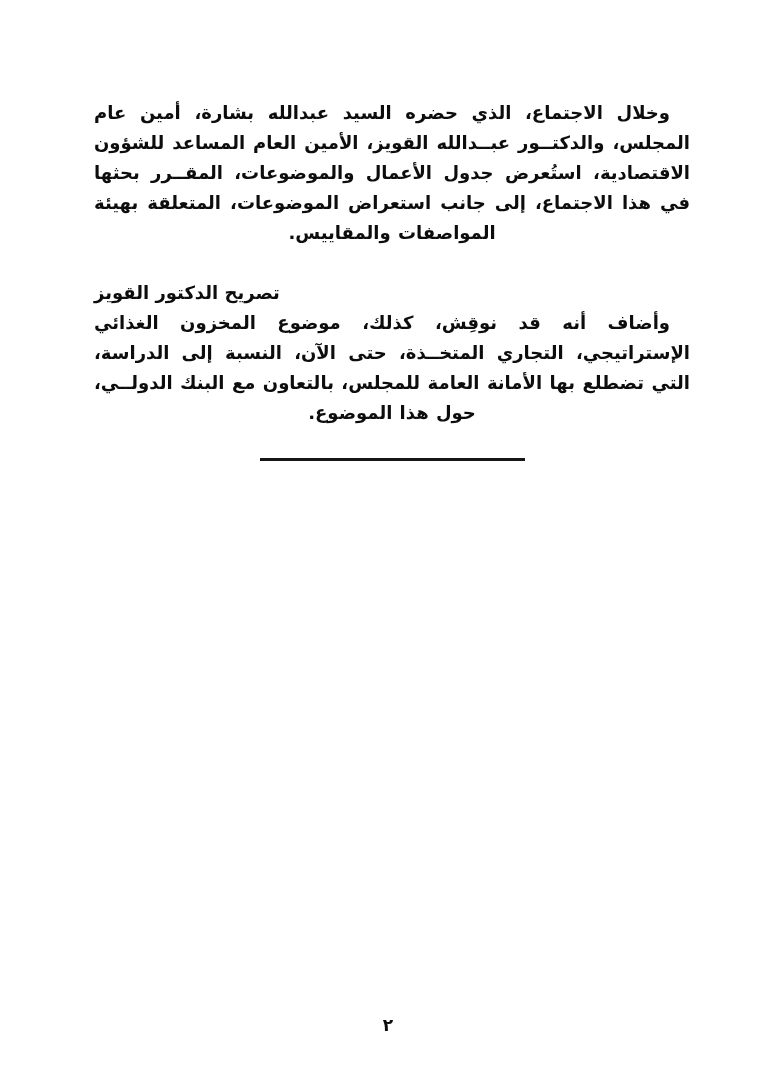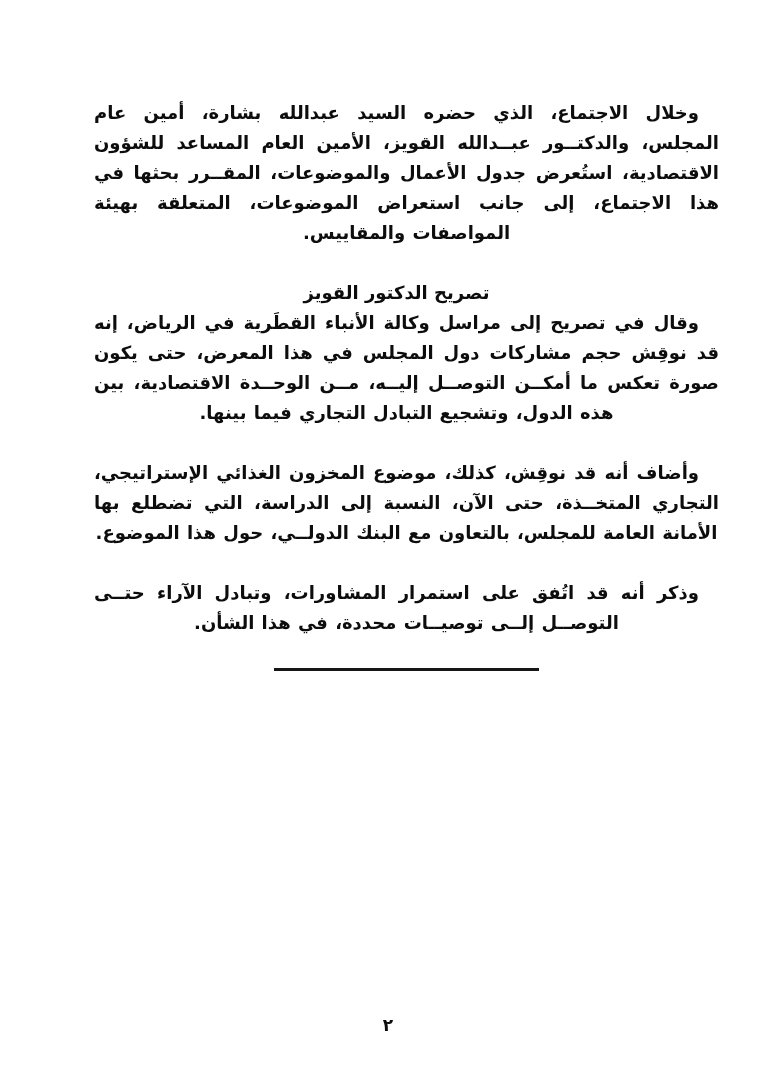--- a/index.html
+++ b/index.html
@@ -13,40 +13,40 @@
     height: 1078px;
     background: #ffffff;
     overflow: hidden;
     font-family: "DejaVu Sans", sans-serif;
     color: #0d0d0d;
   }
   .content {
     position: absolute;
     top: 98px;
     left: 60px;
-    right: 39px;
+    right: 68px;
     direction: rtl;
     margin-left: 34px;
   }
   .para {
     margin: 0 0 30px 0;
     font-weight: bold;
     font-size: 18px;
     line-height: 30px;
     text-align: justify;
     text-align-last: center;
     text-indent: 20px;
     word-spacing: 1px;
   }
   .heading {
     margin: 0;
     font-weight: bold;
     font-size: 18px;
     line-height: 30px;
-    text-align: center;
+    text-align: left;
     text-indent: 20px;
   }
   .divider {
     width: 265px;
     height: 3px;
     background: #161616;
     margin: 15px auto 0 auto;
   }
   .page-number {
     position: absolute;
@@ -63,24 +63,22 @@
 </head>
 <body>
 
 <div class="page">
   <div class="content">
     <p class="para">وخلال الاجتماع، الذي حضره السيد عبدالله بشارة، أمين عام المجلس، والدكتــور عبــدالله القويز، الأمين العام المساعد للشؤون الاقتصادية، استُعرض جدول الأعمال والموضوعات، المقــرر بحثها في هذا الاجتماع، إلى جانب استعراض الموضوعات، المتعلقة بهيئة المواصفات والمقاييس.</p>
 
     <h2 class="heading">تصريح الدكتور القويز</h2>
 
 
-    <p class="para">وقال في تصريح إلى مراسل وكالة الأنباء القطَرية في الرياض، إنه قد نوقِش حجم مشاركات دول المجلس في هذا المعرض، حتى يكون صورة تعكس ما أمكــن التوصــل إليــه، مــن الوحــدة الاقتصادية، بين هذه الدول، وتشجيع التبادل التجاري فيما بينها.</p>
 
     <p class="para">وأضاف أنه قد نوقِش، كذلك، موضوع المخزون الغذائي الإستراتيجي، التجاري المتخــذة، حتى الآن، النسبة إلى الدراسة، التي تضطلع بها الأمانة العامة للمجلس، بالتعاون مع البنك الدولــي، حول هذا الموضوع.</p>
 
 
-    <p class="para">وذكر أنه قد اتُفق على استمرار المشاورات، وتبادل الآراء حتــى التوصــل إلــى توصيــات محددة، في هذا الشأن.</p>
 
     <div class="divider"></div>
   </div>
 
   <div class="page-number">٢</div>
 </div>
 
 </body></html>

